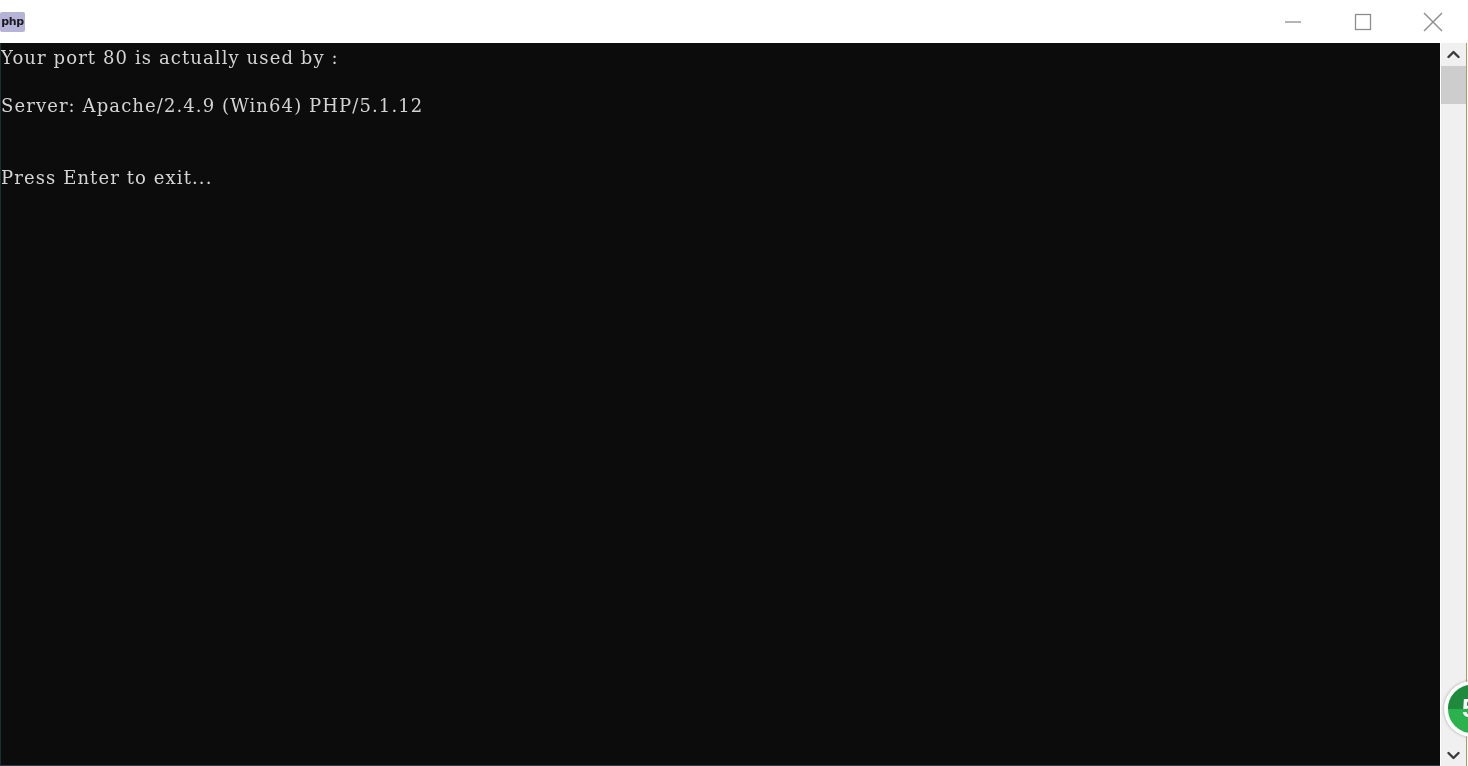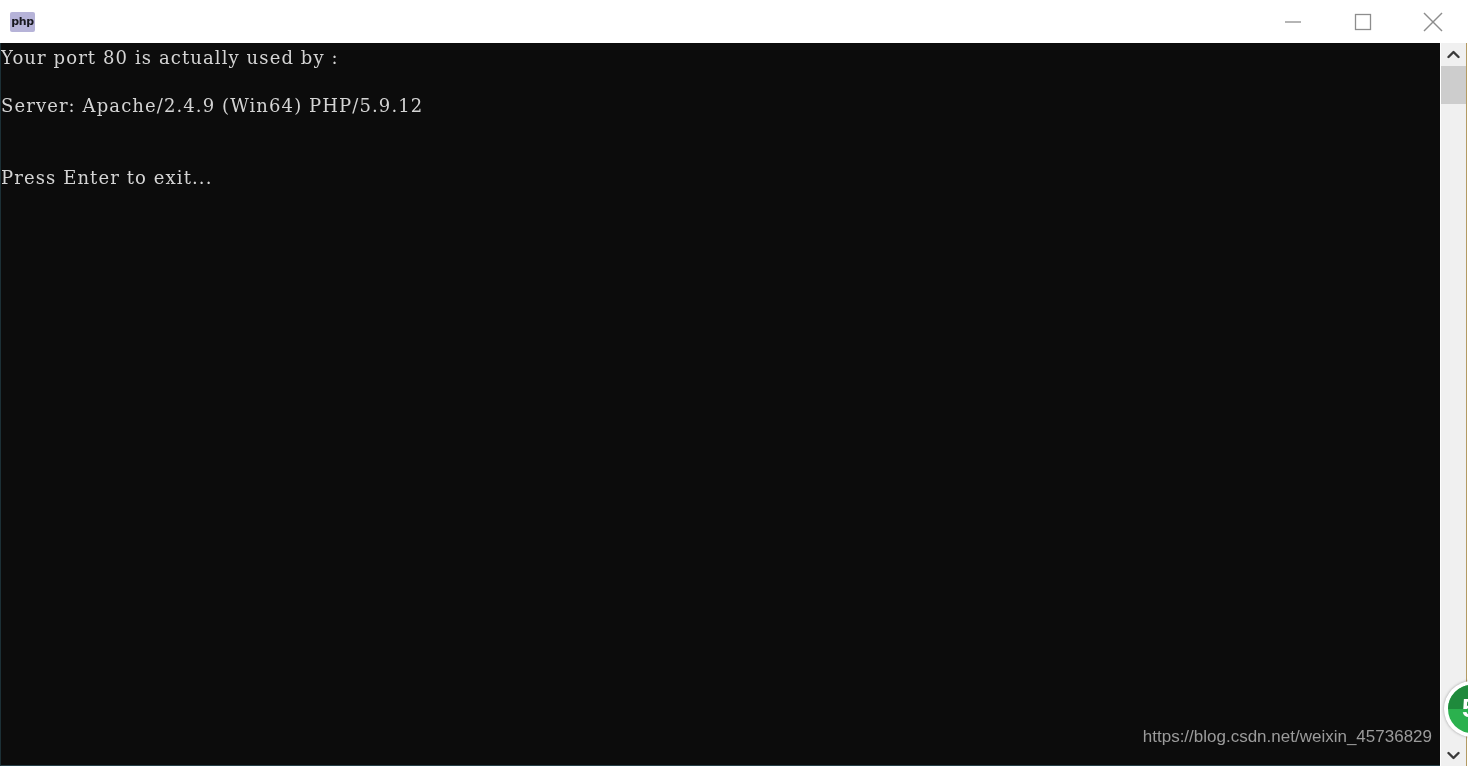--- a/index.html
+++ b/index.html
@@ -22,21 +22,20 @@
     left: 0; top: 0;
     width: 1468px;
     height: 43px;
     background: #ffffff;
     display: flex;
     align-items: center;
   }
   .title-left {
     display: flex;
     align-items: flex-end;
-    padding-left: 10px;
     flex: 1 1 auto;
     min-width: 0;
   }
   .php-icon {
     width: 25px;
     height: 20px;
     background: #b6b3d8;
     border-radius: 2px;
     display: flex;
     align-items: center;
@@ -220,25 +219,24 @@
               <line x1="20" y1="2" x2="2" y2="20" stroke="#8d8d8d" stroke-width="1.4"></line>
             </svg>
         </span>
       </div>
     </div>
   </div>
 
   <div class="console">
     <pre class="console-text">Your port 80 is actually used by :
 
-Server: Apache/2.4.9 (Win64) PHP/5.9.12
+Server: Apache/2.4.9 (Win64) PHP/5.1.12
 
 
 Press Enter to exit...</pre>
-    <div class="watermark">https://blog.csdn.net/weixin_45736829</div>
   </div>
 
   <div class="scrollbar">
     <div class="sb-arrow up">
       <span>
         <svg width="13" height="9" viewBox="0 0 13 9">
             <polyline points="1.5,7 6.5,2 11.5,7" fill="none" stroke="#3a3a3a" stroke-width="2.4" stroke-linecap="round" stroke-linejoin="round"></polyline>
           </svg>
       </span>
     </div>

